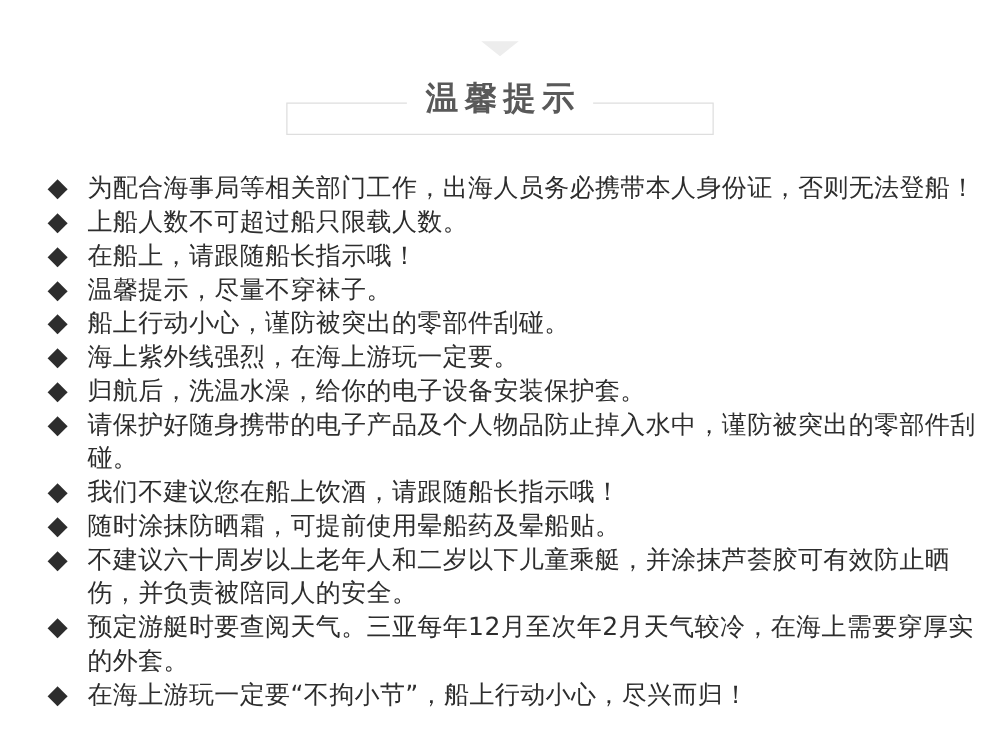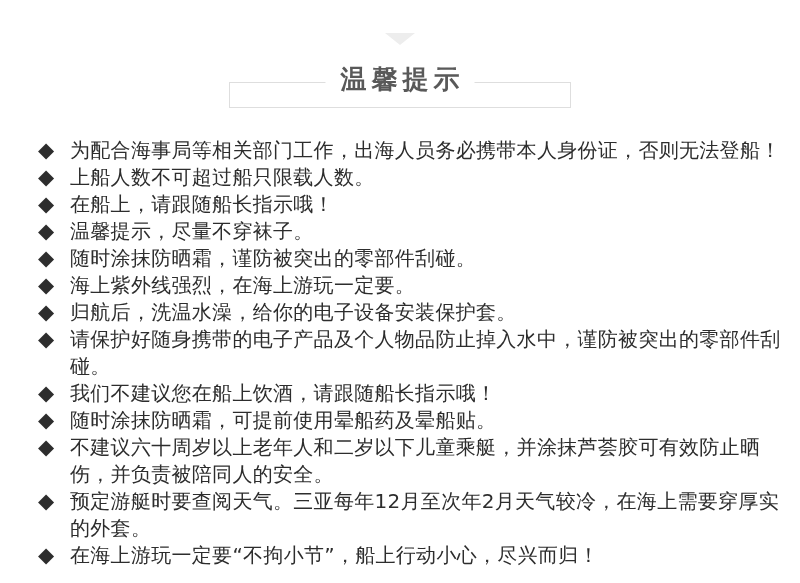--- a/index.html
+++ b/index.html
@@ -120,21 +120,21 @@
     <li class="item">
       <span class="bullet">◆</span>
       <span class="text">在船上，请跟随船长指示哦！</span>
     </li>
     <li class="item">
       <span class="bullet">◆</span>
       <span class="text">温馨提示，尽量不穿袜子。</span>
     </li>
     <li class="item">
       <span class="bullet">◆</span>
-      <span class="text">随时涂抹防晒霜，谨防被突出的零部件刮碰。</span>
+      <span class="text">船上行动小心，谨防被突出的零部件刮碰。</span>
     </li>
     <li class="item">
       <span class="bullet">◆</span>
       <span class="text">海上紫外线强烈，在海上游玩一定要。</span>
     </li>
     <li class="item">
       <span class="bullet">◆</span>
       <span class="text">归航后，洗温水澡，给你的电子设备安装保护套。</span>
     </li>
     <li class="item">

